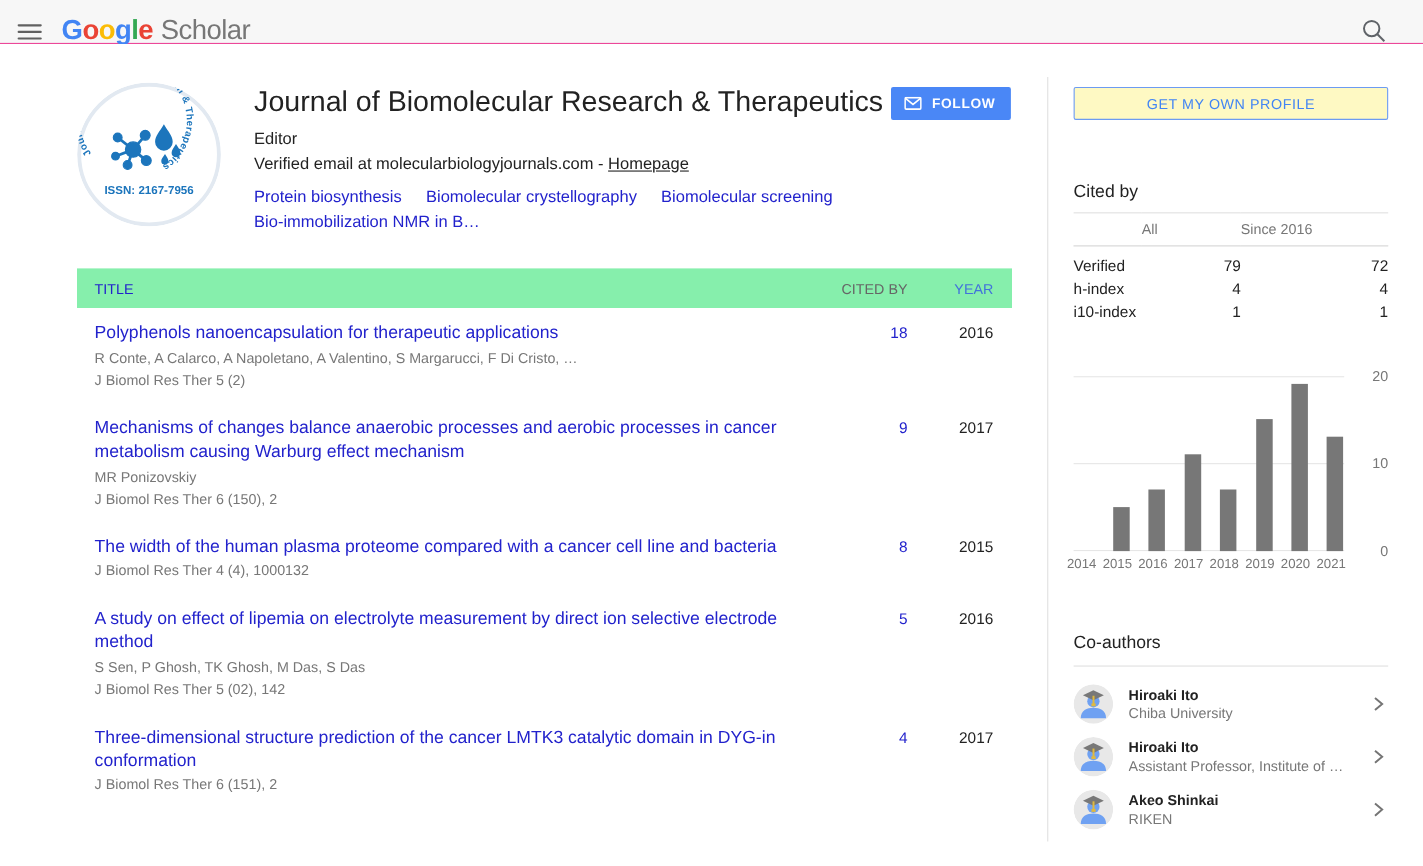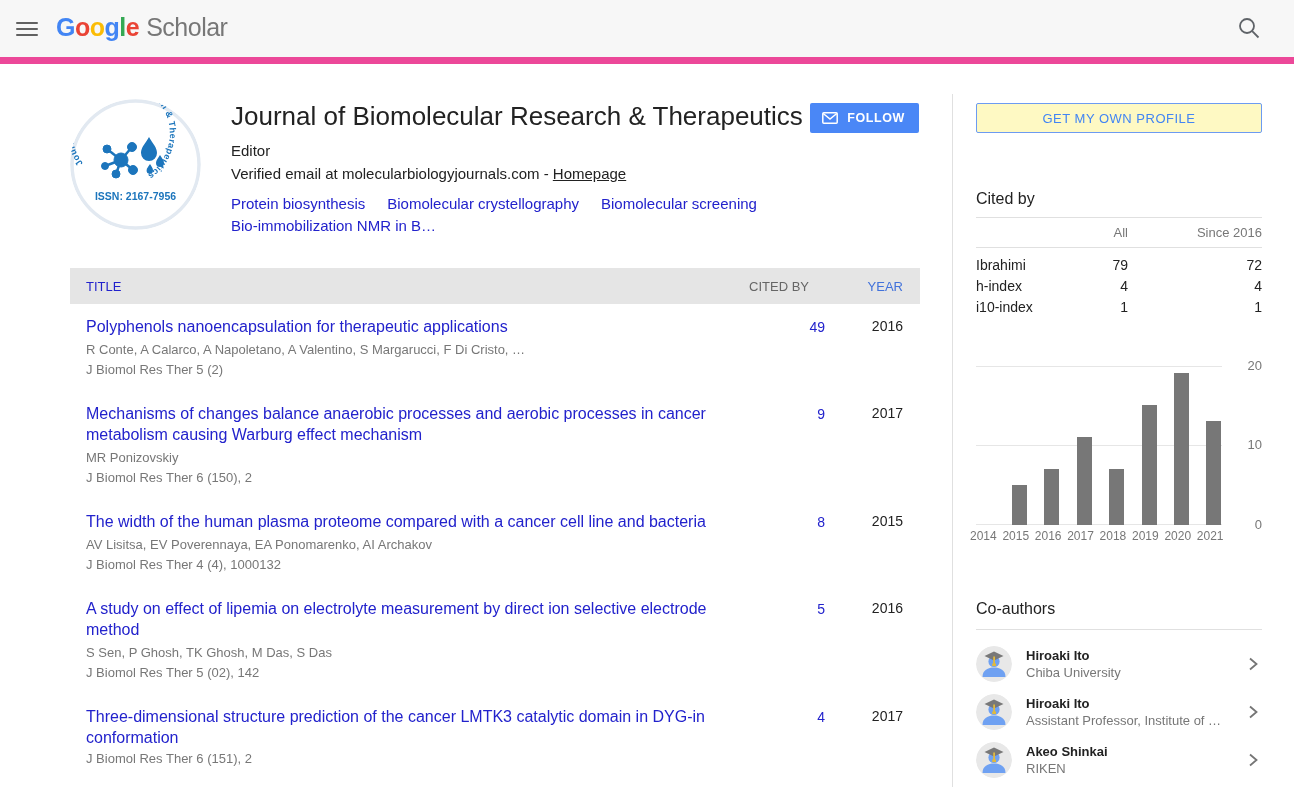--- a/index.html
+++ b/index.html
@@ -1,19 +1,19 @@
 <!DOCTYPE html>
 <html><head>
 <meta charset="utf-8">
 <style>
   * { margin:0; padding:0; box-sizing:border-box; }
   html,body { width:1294px; height:787px; background:#fff; font-family:"Liberation Sans", sans-serif; overflow:hidden; }
 
   
-  .topbar { position:relative; width:100%; height:64px; background:#f7f7f7; border-bottom:7px solid #ec4899; }
+  .topbar { position:relative; width:100%; height:40px; background:#f7f7f7; border-bottom:1px solid #ec4899; }
   .hamburger { position:absolute; left:15px; top:16px; width:24px; height:24px; background:none; border:none; cursor:pointer; padding:2px 1px; }
   .hamburger span { display:block; width:22px; height:2.5px; background:#616161; margin:3.5px 0; border-radius:1px; }
   .logo { position:absolute; left:56px; top:13px; font-size:25px; letter-spacing:-0.5px; text-decoration:none; display:flex; align-items:baseline; }
   .logo .gword span { font-weight:bold; }
   .logo .product { color:#777; margin-left:7px; font-weight:normal; }
   .search-btn { position:absolute; right:32px; top:15px; width:26px; height:26px; background:none; border:none; cursor:pointer; }
 
   
   .content { position:relative; width:100%; height:732px; background:#fff; }
   .vdivider { position:absolute; left:952px; top:30px; width:1px; height:695px; background:#e0e0e0; }
@@ -29,42 +29,42 @@
   .pverified { font-size:15px; color:#222; margin-top:6px; }
   .pverified a { color:#222; text-decoration:underline; }
   .pinterests { margin-top:13px; display:flex; flex-wrap:wrap; column-gap:22px; row-gap:5px; width:640px; }
   .pinterests a { font-size:15px; color:#2222cc; text-decoration:none; white-space:nowrap; }
   .follow-btn { position:absolute; top:4px; right:1px; height:30px; padding:0 14px 0 12px; background:#4a87f6; color:#fff;
     border:none; border-radius:2px; font-size:12.5px; font-weight:bold; letter-spacing:0.6px; cursor:pointer;
     display:flex; align-items:center; gap:9px; font-family:"Liberation Sans", sans-serif; }
 
   
   .arttable { margin-top:34px; }
-  .thead { display:flex; align-items:center; height:36px; background:#e5e5e5;gap:16px; }
+  .thead { display:flex; align-items:center; height:36px; background:#86efac; }
   .thead a { font-size:13px; text-decoration:none; }
   .th-title { flex:1; padding-left:16px; color:#2222cc; }
   .th-cited { width:100px; text-align:right; color:#666; }
   .th-year { width:95px; text-align:right; padding-right:17px; color:#4272db; }
   .trow { display:flex; }
   .td-main { flex:1; padding:12px 0 12px 16px; }
   .td-title { font-size:16px; line-height:21px; color:#2222cc; text-decoration:none; display:block; max-width:655px; }
   .td-authors, .td-venue { font-size:13px; line-height:18px; color:#777; margin-top:2px; max-width:655px; }
   .td-authors { margin-top:4px; }
   .td-cited { width:100px; text-align:right; padding-top:14px; }
   .td-cited a { font-size:14px; color:#2222cc; text-decoration:none; }
   .td-year { width:95px; text-align:right; padding-right:17px; padding-top:14px; font-size:14px; color:#222; }
 
   
   .getprofile-btn { display:block; width:100%; margin-top:39px; height:30px; background:#fef9c3; border:1px solid #6c9bf2;
     border-radius:2px; color:#4285f4; font-size:13px; letter-spacing:0.5px; cursor:pointer; text-align:center;
     font-family:"Liberation Sans", sans-serif; }
   .sb-heading { font-size:16px; color:#222; font-weight:normal; }
   .citedby-heading { margin-top:57px; }
   .stats { width:100%; margin-top:9px; border-collapse:collapse; }
-  .stats th { font-weight:normal; font-size:13px; color:#777; text-align:right; border-top:1px solid #e0e0e0;
+  .stats th { font-weight:normal; font-size:13px; color:#777; text-align:left; border-top:1px solid #e0e0e0;
     border-bottom:1px solid #e0e0e0; padding:7px 0; }
   .stats th.lbl { text-align:left; }
   .stats td { font-size:14px; color:#222; text-align:right; padding:2.5px 0; }
   .stats td.lbl { text-align:left; }
   .stats tr.first td { padding-top:9px; }
   .stats .c-all { width:90px; } .stats .c-since { width:134px; }
 
   
   .chart { position:relative; margin-top:48px; height:178px; }
   .plot { position:relative; width:246px; height:159px; }
@@ -167,36 +167,35 @@
         <a class="th-cited" href="#">CITED BY</a>
         <a class="th-year" href="#">YEAR</a>
       </div>
       <div id="article-rows">
           <div class="trow">
             <div class="td-main">
               <a class="td-title" href="#">Polyphenols nanoencapsulation for therapeutic applications</a>
               <div class="td-authors">R Conte, A Calarco, A Napoletano, A Valentino, S Margarucci, F Di Cristo, …</div>
               <div class="td-venue">J Biomol Res Ther 5 (2)</div>
             </div>
-            <div class="td-cited"><a href="#">49</a></div>
+            <div class="td-cited"><a href="#">18</a></div>
             <div class="td-year">2016</div>
           </div>
           <div class="trow">
             <div class="td-main">
               <a class="td-title" href="#">Mechanisms of changes balance anaerobic processes and aerobic processes in cancer metabolism causing Warburg effect mechanism</a>
               <div class="td-authors">MR Ponizovskiy</div>
               <div class="td-venue">J Biomol Res Ther 6 (150), 2</div>
             </div>
             <div class="td-cited"><a href="#">9</a></div>
             <div class="td-year">2017</div>
           </div>
           <div class="trow">
             <div class="td-main">
               <a class="td-title" href="#">The width of the human plasma proteome compared with a cancer cell line and bacteria</a>
-              <div class="td-authors">AV Lisitsa, EV Poverennaya, EA Ponomarenko, AI Archakov</div>
               <div class="td-venue">J Biomol Res Ther 4 (4), 1000132</div>
             </div>
             <div class="td-cited"><a href="#">8</a></div>
             <div class="td-year">2015</div>
           </div>
           <div class="trow">
             <div class="td-main">
               <a class="td-title" href="#">A study on effect of lipemia on electrolyte measurement by direct ion selective electrode method</a>
               <div class="td-authors">S Sen, P Ghosh, TK Ghosh, M Das, S Das</div>
               <div class="td-venue">J Biomol Res Ther 5 (02), 142</div>
@@ -224,21 +223,21 @@
     <table class="stats">
       <thead>
         <tr>
           <th class="lbl"></th>
           <th class="c-all">All</th>
           <th class="c-since">Since 2016</th>
         </tr>
       </thead>
       <tbody id="stats-body">
           <tr class="first">
-            <td class="lbl">Ibrahimi</td>
+            <td class="lbl">Verified</td>
             <td class="c-all">79</td>
             <td class="c-since">72</td>
           </tr>
           <tr>
             <td class="lbl">h-index</td>
             <td class="c-all">4</td>
             <td class="c-since">4</td>
           </tr>
           <tr>
             <td class="lbl">i10-index</td>

